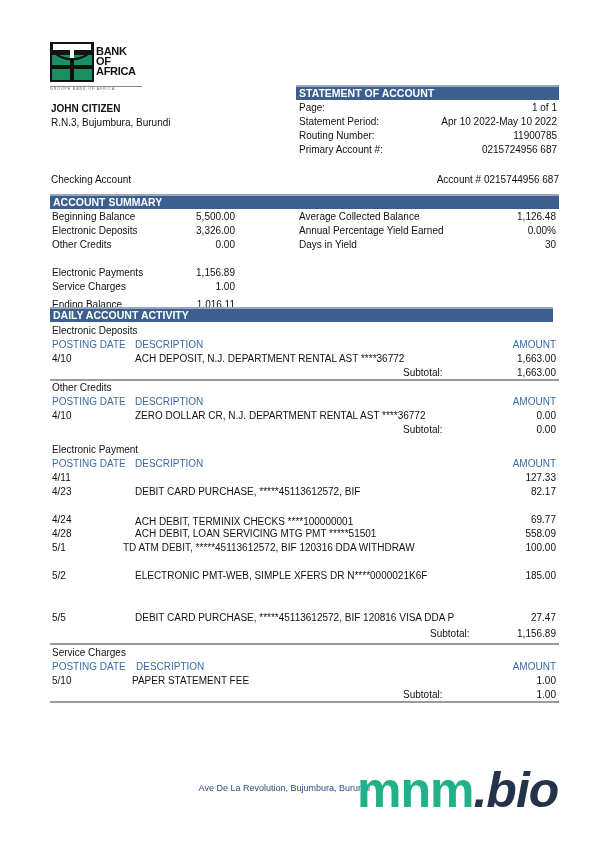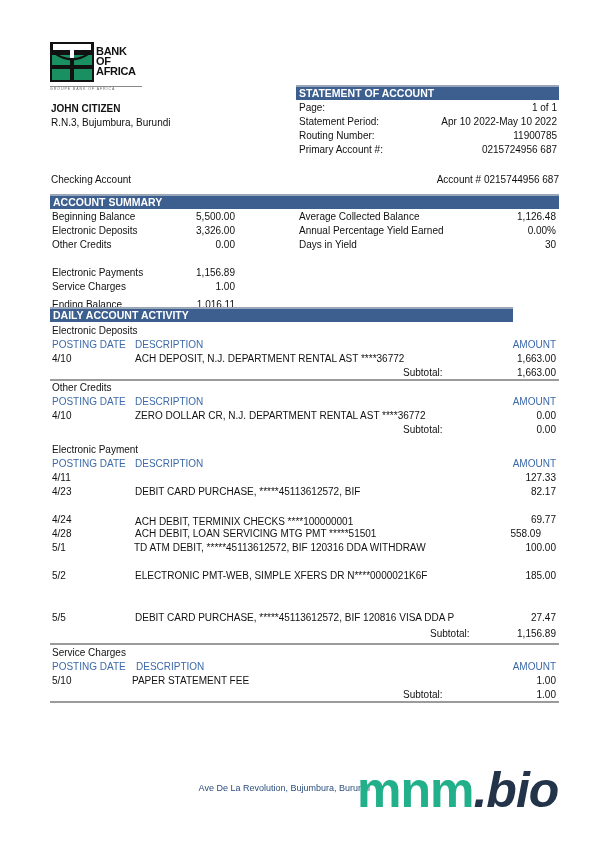--- a/index.html
+++ b/index.html
@@ -101,21 +101,21 @@
       <span style="left:2px;">Service Charges</span>
       <span style="right:324px;">1.00</span>
     </div>
     <div class="row" style="top:89px;">
       <span style="left:2px;">Ending Balance</span>
       <span style="right:324px;">1,016.11</span>
     </div>
   </div>
 </div>
 
-<div class="abs" style="left:50px;top:307px;width:463px;">
+<div class="abs" style="left:50px;top:307px;width:503px;">
   <div class="bar">DAILY ACCOUNT ACTIVITY</div>
 </div>
 
 <div class="abs" style="left:50px;top:324px;width:509px;height:56px;">
   <div class="row" style="top:0;">
       <span style="left:2px;">Electronic Deposits</span>
     </div>
   <div class="row hdr" style="top:14px;">
     <span style="left:2px;">POSTING DATE</span>
     <span style="left:85px;">DESCRIPTION</span>
@@ -172,25 +172,25 @@
     <span style="left:85px;">DEBIT CARD PURCHASE, *****45113612572, BIF</span>
     <span style="right:3px;">82.17</span>
   </div>
   <div class="row" style="top:70px;">
     <span style="left:2px;">4/24</span>
     <span style="right:3px;">69.77</span>
   </div>
   <div class="row" style="top:84px;">
     <span style="left:2px;">4/28</span>
     <span style="left:85px;">ACH DEBIT, LOAN SERVICING MTG PMT *****51501</span>
-    <span style="right:18px;">558.09</span>
+    <span style="right:3px;">558.09</span>
   </div>
   <div class="row" style="top:98px;">
     <span style="left:2px;">5/1</span>
-    <span style="left:84px;">TD ATM DEBIT, *****45113612572, BIF 120316 DDA WITHDRAW</span>
+    <span style="left:73px;">TD ATM DEBIT, *****45113612572, BIF 120316 DDA WITHDRAW</span>
     <span style="right:3px;">100.00</span>
   </div>
   <div class="row" style="top:126px;">
     <span style="left:2px;">5/2</span>
     <span style="left:85px;">ELECTRONIC PMT-WEB, SIMPLE XFERS DR N****0000021K6F</span>
     <span style="right:3px;">185.00</span>
   </div>
   <div class="row" style="top:168px;">
     <span style="left:2px;">5/5</span>
     <span style="left:85px;">DEBIT CARD PURCHASE, *****45113612572, BIF 120816 VISA DDA P</span>

